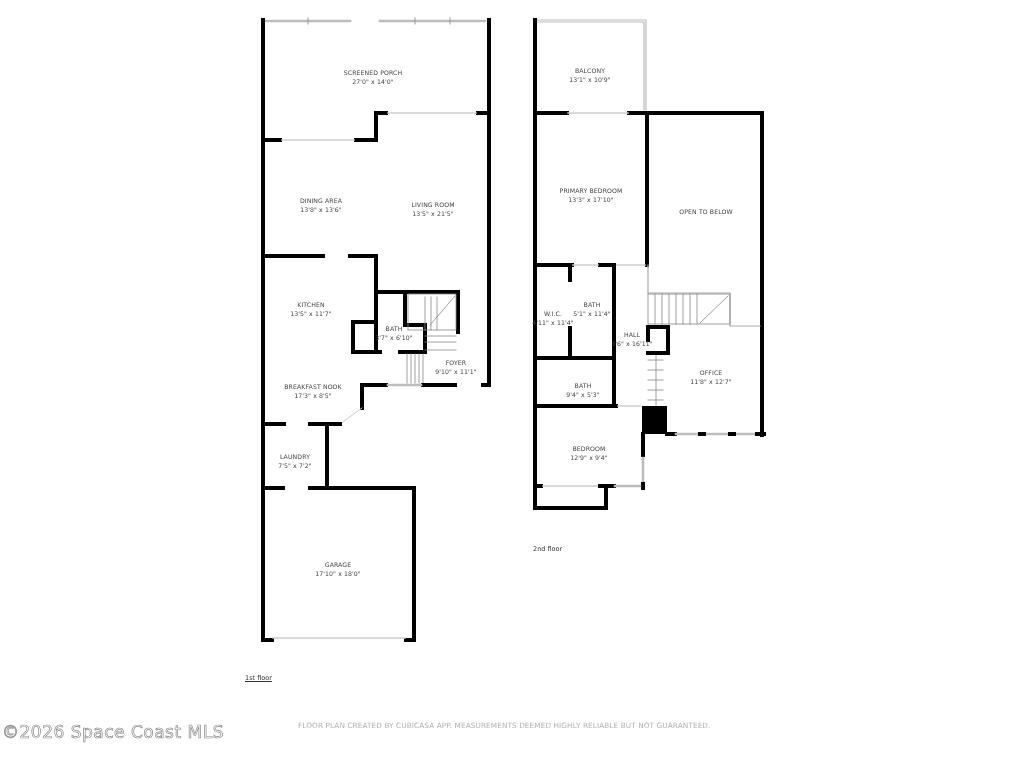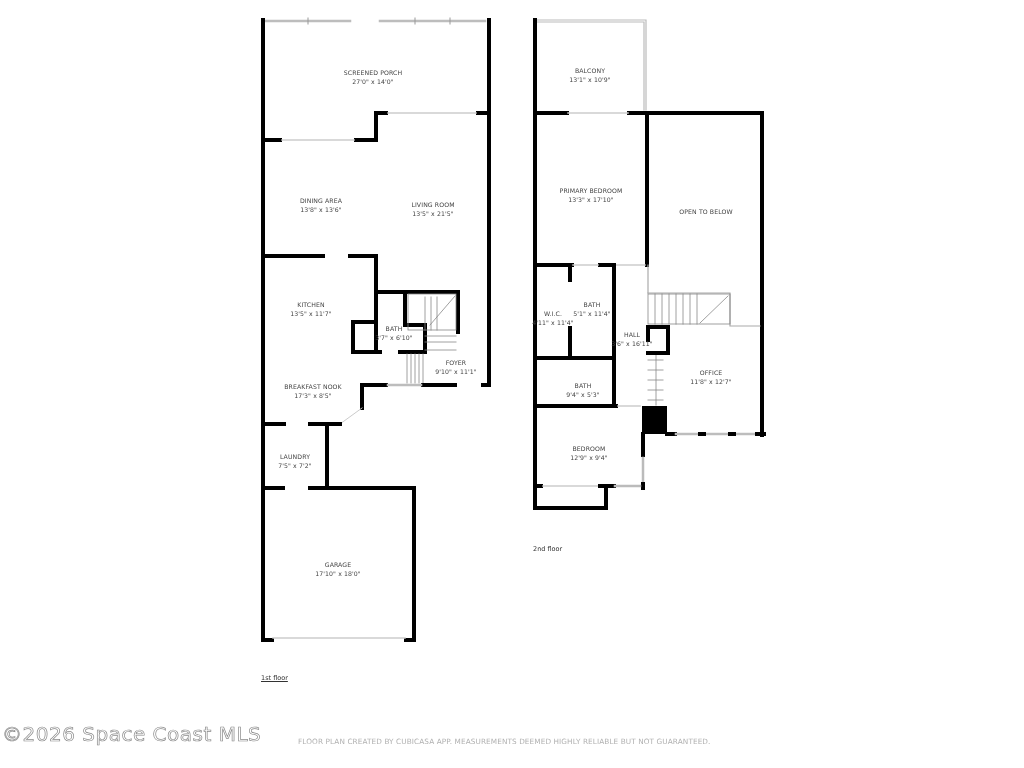--- a/index.html
+++ b/index.html
@@ -1,22 +1,22 @@
 <!DOCTYPE html>
 <html><head>
 <meta charset="utf-8">
 <style>
   html, body { margin:0; padding:0; background:#ffffff; }
   body { width:1024px; height:768px; position:relative; overflow:hidden; font-family:"DejaVu Sans", sans-serif; }
   #plan { position:absolute; left:0; top:0; width:1024px; height:768px; }
   .lbl { position:absolute; transform:translateX(-50%); text-align:center; color:#444; font-size:6.2px; line-height:9px; white-space:nowrap; letter-spacing:0.1px; }
   .lbl .dim { display:block; }
   .floor-lbl { position:absolute; font-size:6.5px; color:#333;margin-top:12px; }
-  .watermark { position:absolute; left:2px; top:722px; font-family:"DejaVu Sans", sans-serif; font-size:20px; color:#fff; -webkit-text-stroke:0.7px #8a8a8a; letter-spacing:0.5px; }
-  .disclaimer { position:absolute; left:298px; top:737px; font-size:7.3px; color:#b0b0b0; letter-spacing:0.1px; }
+  .watermark { position:absolute; left:2px; top:722px; font-family:"DejaVu Sans", sans-serif; font-size:17px; color:#fff; -webkit-text-stroke:0.7px #8a8a8a; letter-spacing:0.5px; }
+  .disclaimer { position:absolute; left:298px; top:721px; font-size:7.3px; color:#b0b0b0; letter-spacing:0.1px; }
 </style>
 </head>
 <body>
 
 <svg id="plan" width="1024" height="768" viewBox="0 0 1024 768" xmlns="http://www.w3.org/2000/svg">
 
   <g fill="none" stroke="#000" stroke-width="4" stroke-linecap="square">
 
     <g stroke="#bdbdbd" stroke-width="2.5">
       <line x1="265" y1="21" x2="350" y2="21"></line>
@@ -204,21 +204,21 @@
   <span class="dim">17'3" x 8'5"</span>
 </div>
 <div class="lbl" style="left:295px;top:452px;">
   <span>LAUNDRY</span>
   <span class="dim">7'5" x 7'2"</span>
 </div>
 <div class="lbl" style="left:338px;top:560px;">
   <span>GARAGE</span>
   <span class="dim">17'10" x 18'0"</span>
 </div>
-<div class="floor-lbl" style="left:261px;top:662px;text-decoration:underline;">1st floor</div>
+<div class="floor-lbl" style="left:245px;top:662px;text-decoration:underline;">1st floor</div>
 
 <div class="lbl" style="left:590px;top:66px;">
   <span>BALCONY</span>
   <span class="dim">13'1" x 10'9"</span>
 </div>
 <div class="lbl" style="left:591px;top:186px;">
   <span>PRIMARY BEDROOM</span>
   <span class="dim">13'3" x 17'10"</span>
 </div>
 <div class="lbl" style="left:706px;top:207px;">

